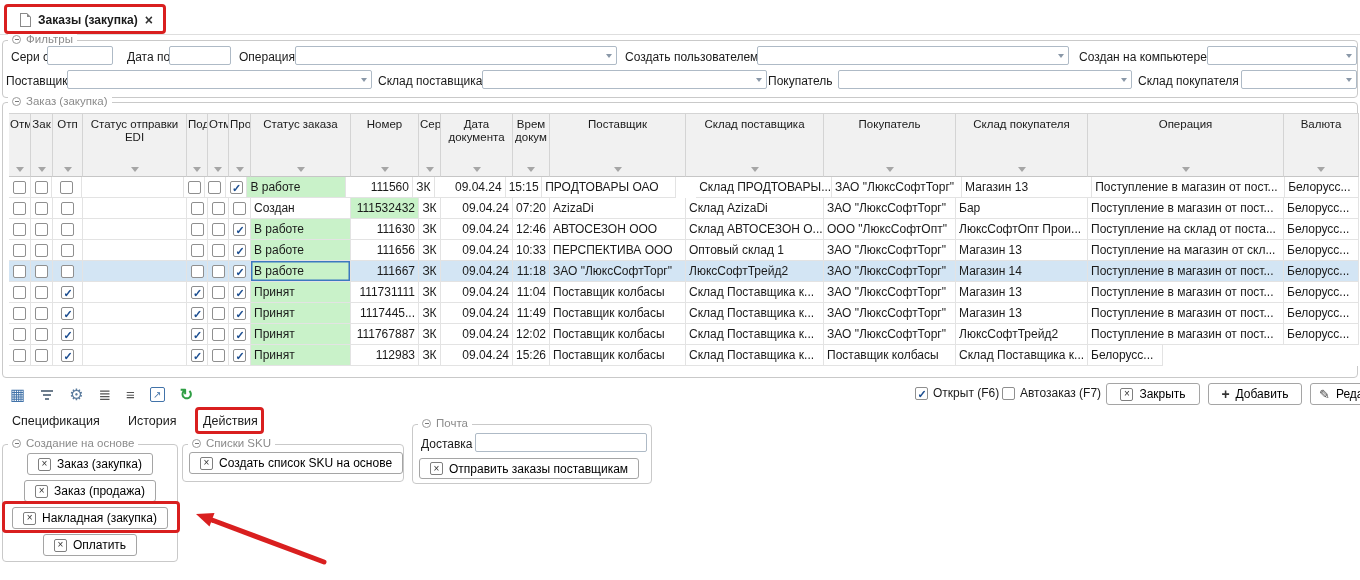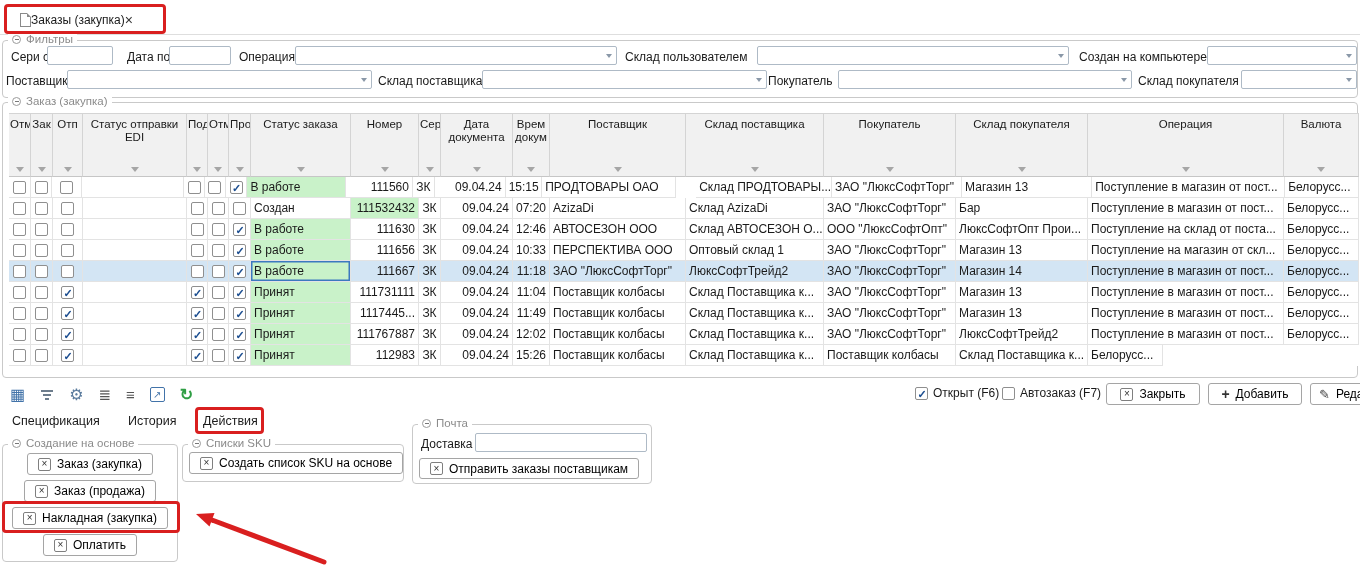--- a/index.html
+++ b/index.html
@@ -4,21 +4,21 @@
 <style>
   * { box-sizing: border-box; margin: 0; padding: 0; }
   html,body { background:#fff; }
   #app {
     position: relative; width: 1360px; height: 580px; background:#fff;
     font-family: "Liberation Sans", sans-serif; font-size: 12px; color:#1a1a1a;
     overflow: hidden;
   }
   
   .tabbar { position:absolute; left:0; top:5px; width:100%; height:30px; border-bottom:1px solid #dedede; background:#fff; }
-  .tab { position:absolute; left:14px; top:3px; height:24px; display:flex; align-items:center; padding:0 6px; cursor:pointer; }
+  .tab { position:absolute; left:14px; top:3px; height:24px; display:flex; align-items:center; gap:7px; padding:0 6px; cursor:pointer;font-weight:bold; }
   .docicon { width:11px; height:14px; border:1px solid #8a8a8a; background:#fff; display:inline-block; position:relative; }
   .docicon::after { content:""; position:absolute; right:-1px; top:-1px; border-top:4px solid #fff; border-left:4px solid #8a8a8a; }
   .tabclose { font-size:14px; color:#333; line-height:14px; cursor:pointer; }
   
   .grpbox { position:absolute; border:1px solid #c9c9c9; border-radius:4px; background:#fff; }
   .grptitle { position:absolute; top:-8px; left:5px; background:#fff; padding:0 4px; color:#8b8b8b; font-size:11.5px; display:flex; gap:5px; align-items:center; white-space:nowrap; }
   .collapse { width:9px; height:9px; border:1px solid #9b9b9b; border-radius:50%; position:relative; display:inline-block; background:#fff; }
   .collapse::after { content:""; position:absolute; left:1.5px; right:1.5px; top:3px; height:1px; background:#777; }
   
   .flabel { position:absolute; white-space:nowrap; color:#1a1a1a; }
@@ -100,21 +100,21 @@
     <span class="grptitle">
       <i class="collapse"></i>
       <span>Фильтры</span>
     </span>
     <label class="flabel" style="left:8px;top:9px;">Сери с</label>
     <span class="fld" style="left:44px;top:5px;width:66px;"><input style=""></span>
     <label class="flabel" style="left:124px;top:9px;">Дата по</label>
     <span class="fld" style="left:166px;top:5px;width:62px;"><input style=""></span>
     <label class="flabel" style="left:236px;top:9px;">Операция</label>
     <span class="fld dd" style="left:292px;top:5px;width:322px;"><input style=""></span>
-    <label class="flabel" style="left:622px;top:9px;">Склад пользователем</label>
+    <label class="flabel" style="left:622px;top:9px;">Создать пользователем</label>
     <span class="fld dd" style="left:754px;top:5px;width:312px;"><input style=""></span>
     <label class="flabel" style="left:1076px;top:9px;">Создан на компьютере</label>
     <span class="fld dd" style="left:1204px;top:5px;width:150px;"><input style=""></span>
 
     <label class="flabel" style="left:3px;top:33px;">Поставщик</label>
     <span class="fld dd" style="left:64px;top:29px;width:305px;"><input style=""></span>
     <label class="flabel" style="left:375px;top:33px;">Склад поставщика</label>
     <span class="fld dd" style="left:479px;top:29px;width:285px;"><input style=""></span>
     <label class="flabel" style="left:765px;top:33px;">Покупатель</label>
     <span class="fld dd" style="left:835px;top:29px;width:294px;"><input style=""></span>

